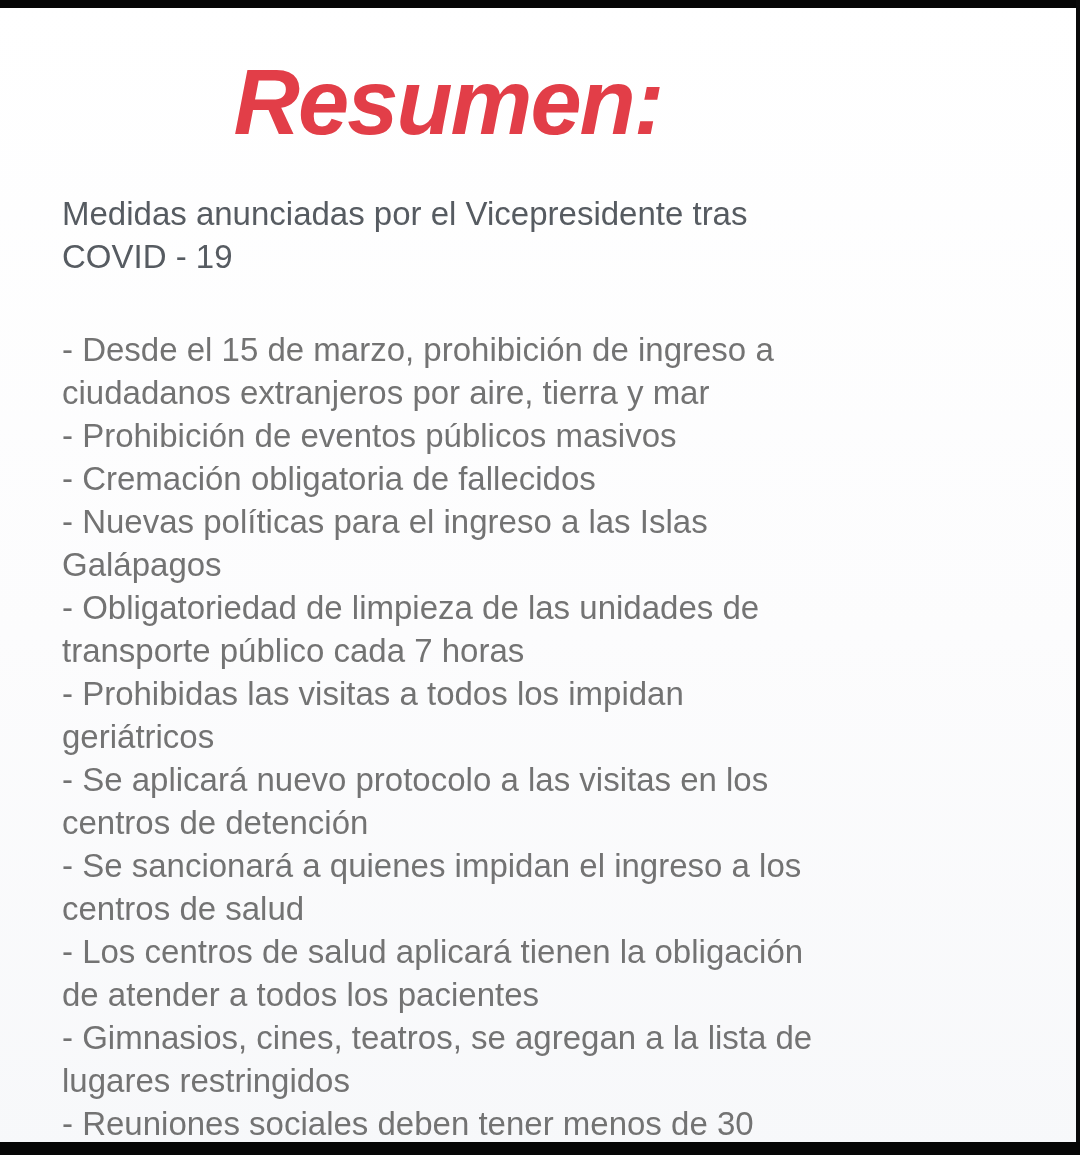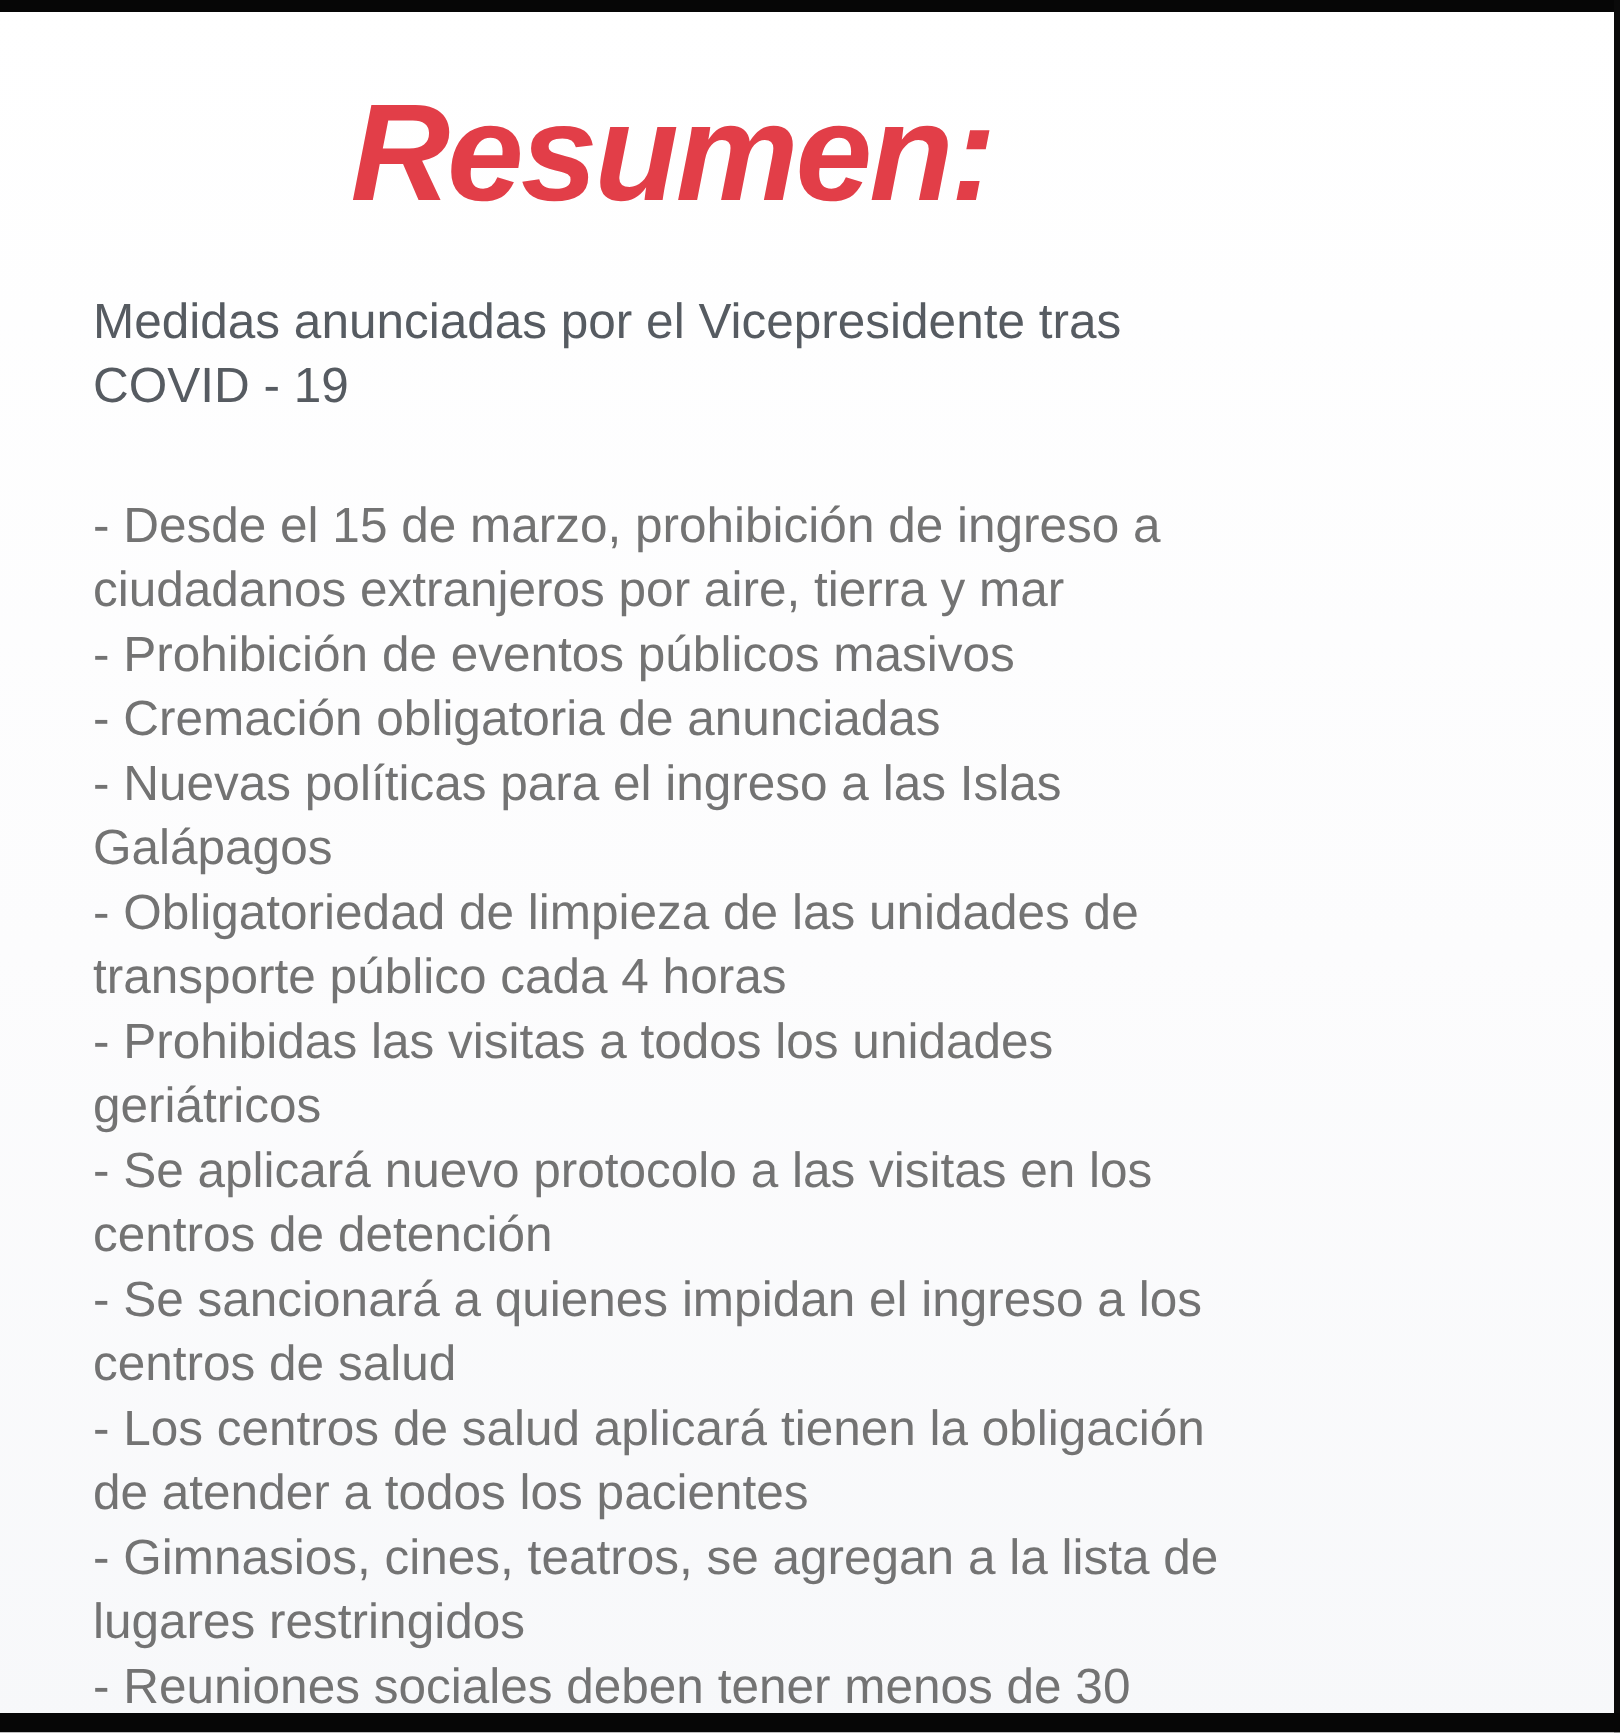--- a/index.html
+++ b/index.html
@@ -78,24 +78,24 @@
 <body>
 
 <div class="letterbox-top"></div>
 
 <div class="content">
   <h1 class="page-title">Resumen:</h1>
   <p class="subtitle">Medidas anunciadas por el Vicepresidente tras COVID - 19</p>
   <ul class="measures-list" id="measures-list">
       <li>- Desde el 15 de marzo, prohibición de ingreso a ciudadanos extranjeros por aire, tierra y mar</li>
       <li>- Prohibición de eventos públicos masivos</li>
-      <li>- Cremación obligatoria de anunciadas</li>
+      <li>- Cremación obligatoria de fallecidos</li>
       <li>- Nuevas políticas para el ingreso a las Islas Galápagos</li>
-      <li>- Obligatoriedad de limpieza de las unidades de transporte público cada 4 horas</li>
-      <li>- Prohibidas las visitas a todos los unidades geriátricos</li>
+      <li>- Obligatoriedad de limpieza de las unidades de transporte público cada 7 horas</li>
+      <li>- Prohibidas las visitas a todos los impidan geriátricos</li>
       <li>- Se aplicará nuevo protocolo a las visitas en los centros de detención</li>
       <li>- Se sancionará a quienes impidan el ingreso a los centros de salud</li>
       <li>- Los centros de salud aplicará tienen la obligación de atender a todos los pacientes</li>
       <li>- Gimnasios, cines, teatros, se agregan a la lista de lugares restringidos</li>
       <li>- Reuniones sociales deben tener menos de 30 personas</li>
     </ul>
 </div>
 
 <div class="edge-right"></div>
 <div class="letterbox-bottom"></div>

